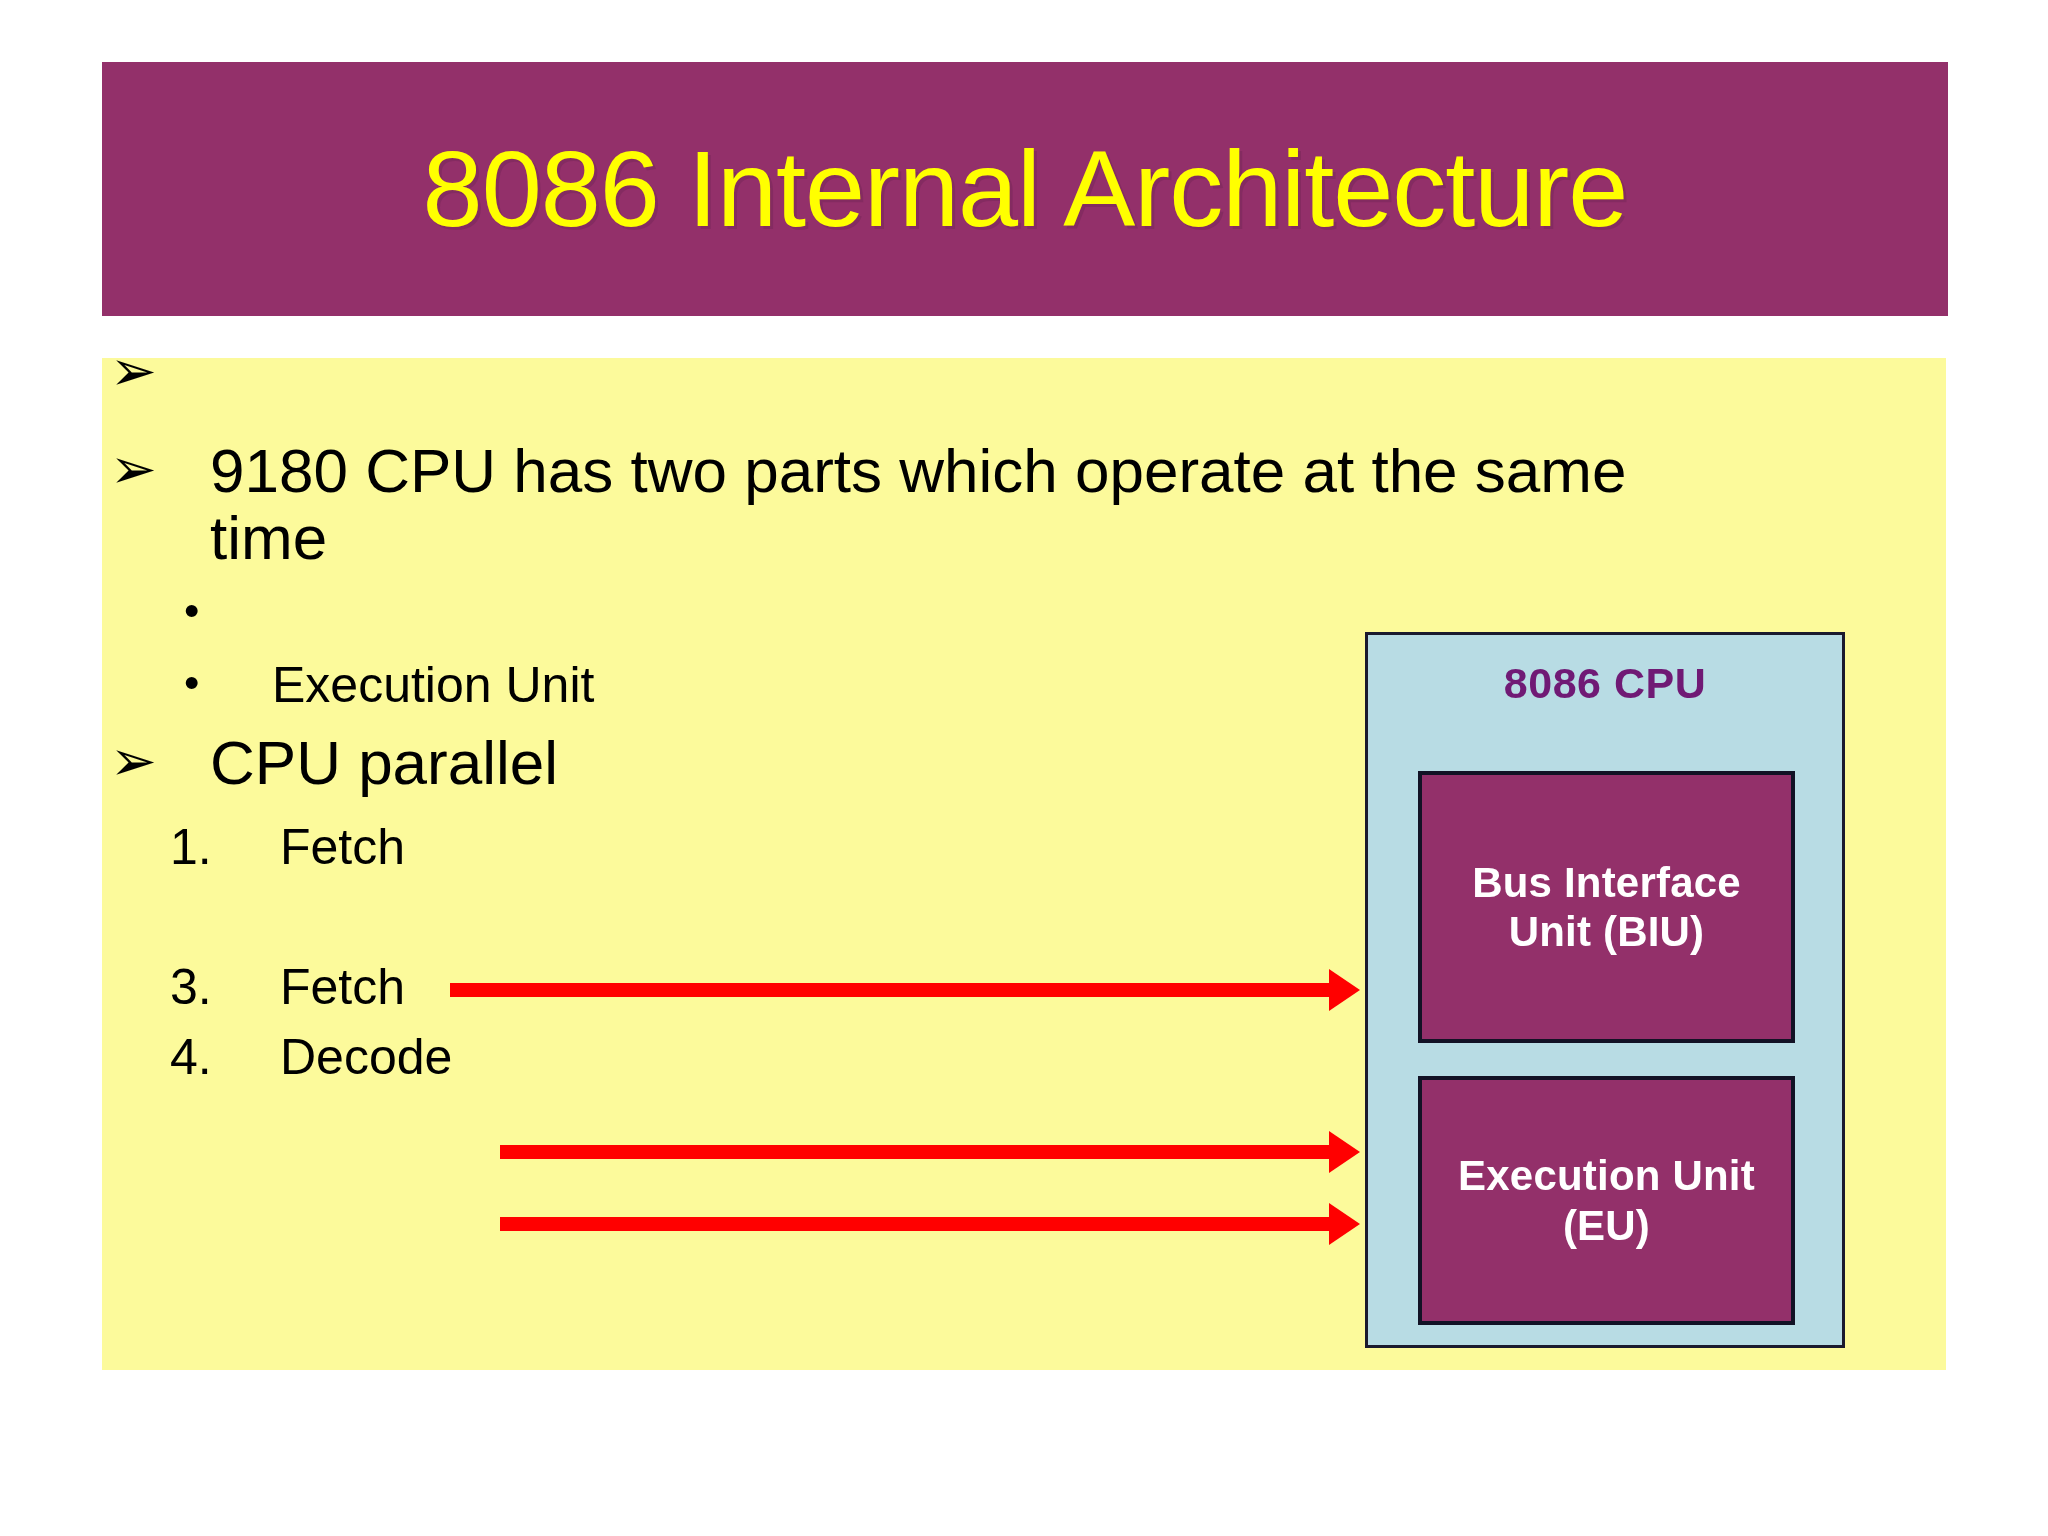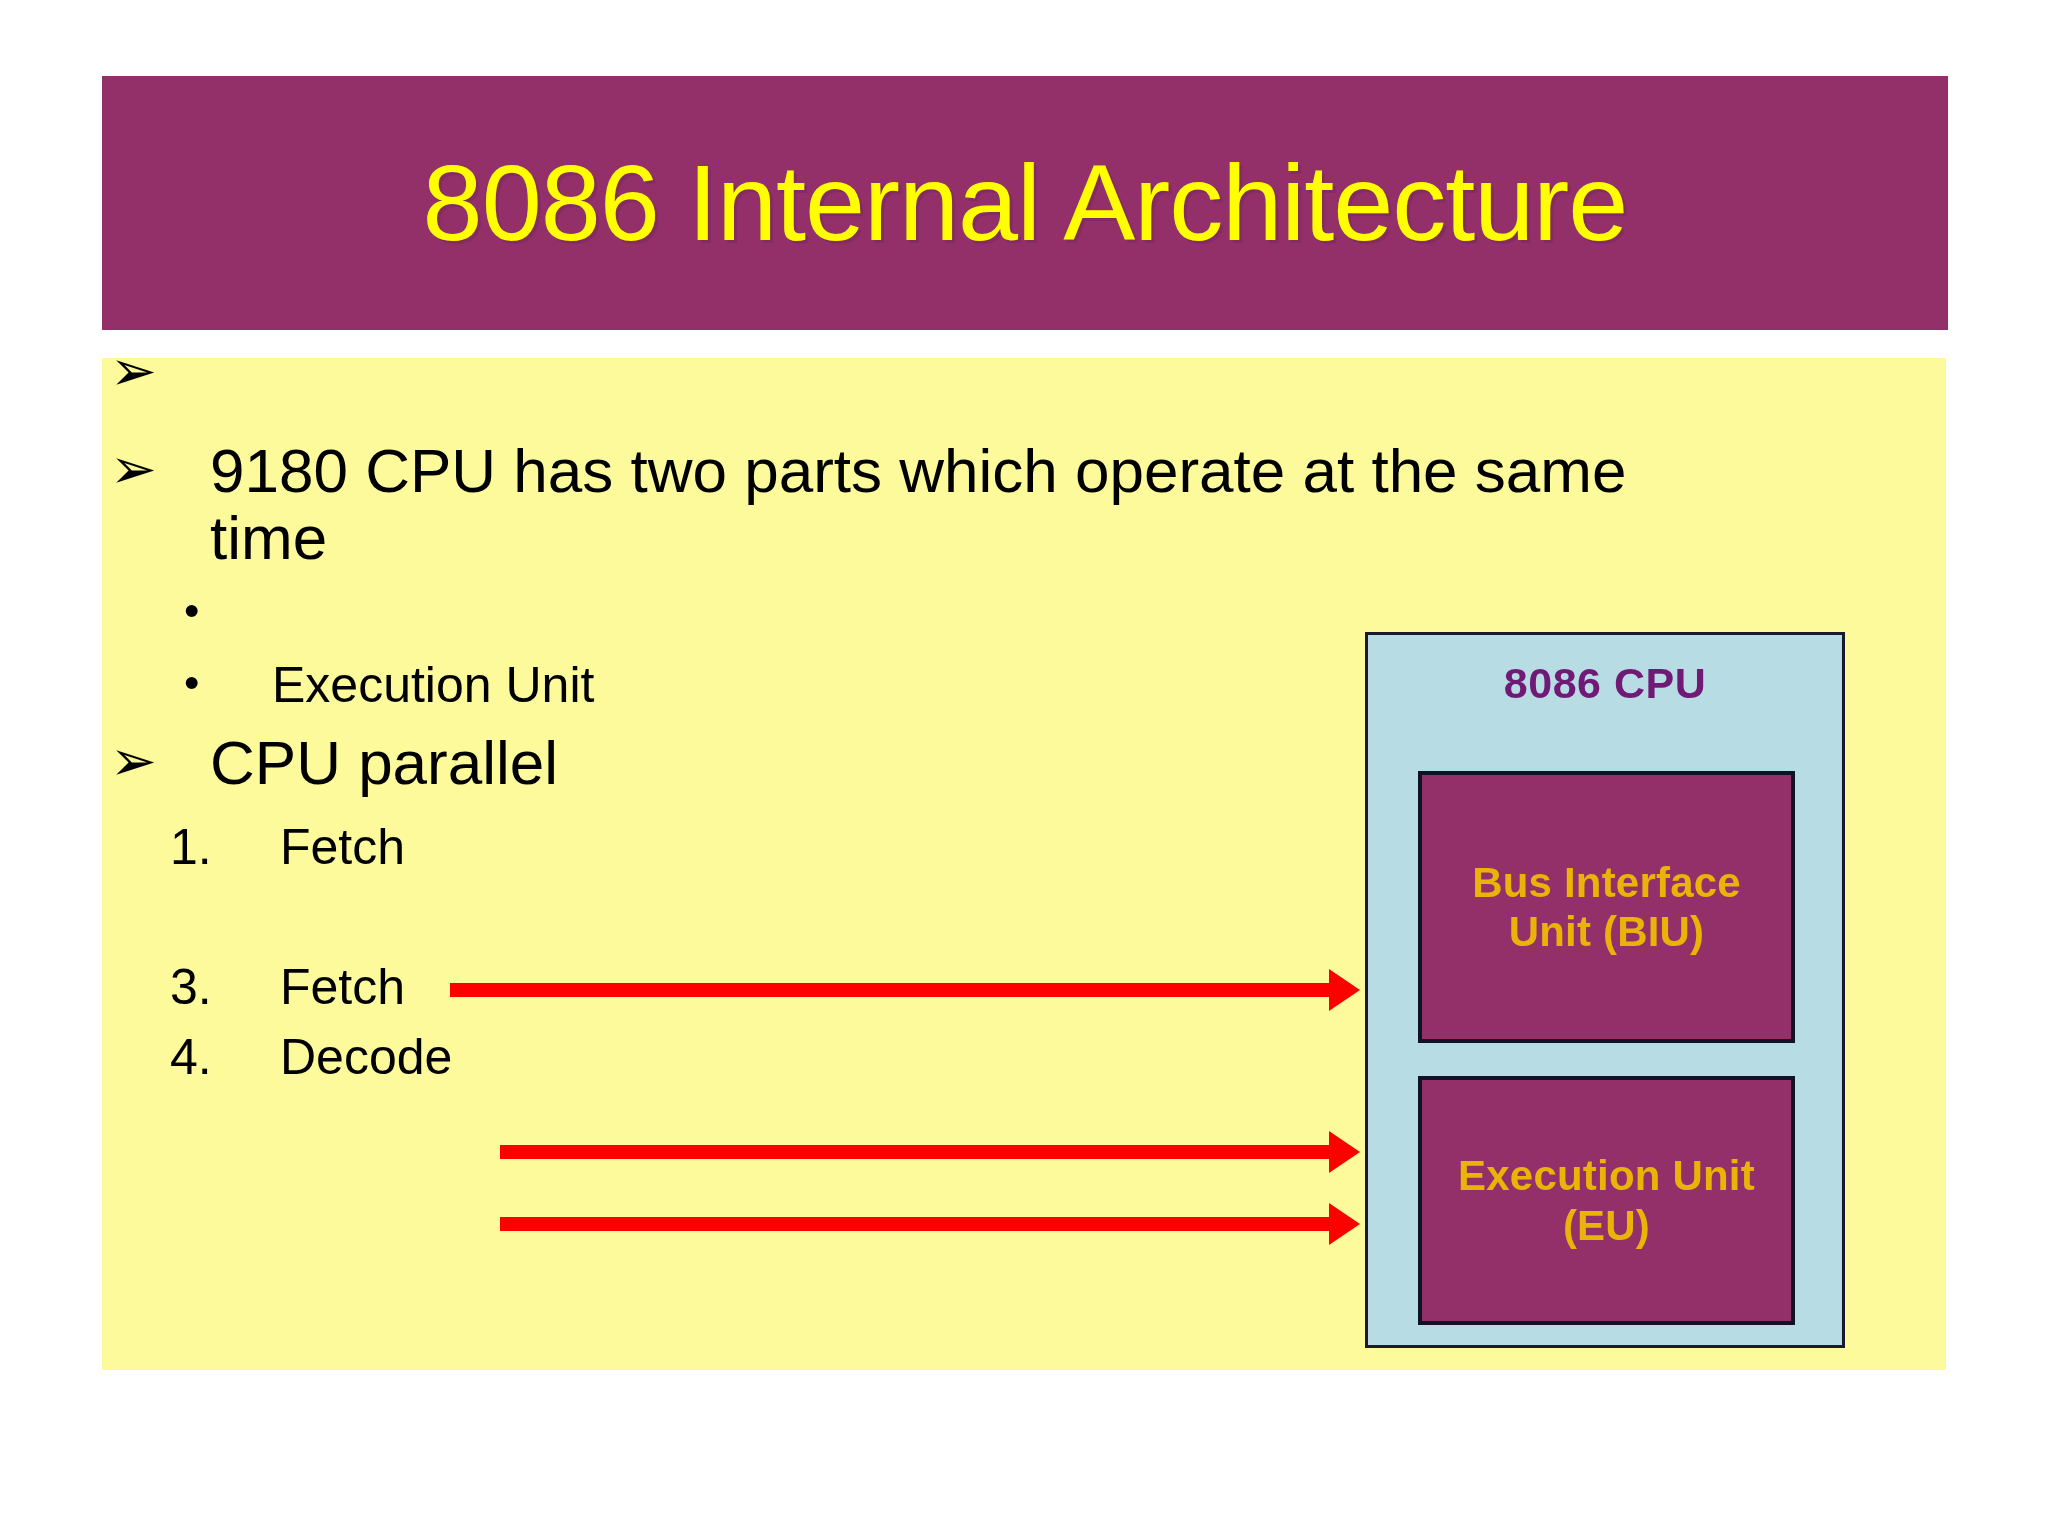--- a/index.html
+++ b/index.html
@@ -29,21 +29,20 @@
     position: absolute;
     left: 102px;
     top: 62px;
     width: 1846px;
     height: 254px;
     background: #93306A;
     box-sizing: border-box;
     display: flex;
     align-items: center;
     justify-content: center;
-    margin-top: 14px;
   }
   #title-text {
     color: #FFFF00;
     font-family: "Liberation Sans", sans-serif;
     font-size: 108px;
     font-weight: 400;
     letter-spacing: -1px;
     line-height: 1;
     white-space: nowrap;
     text-shadow: 3px 3px 0 rgba(120,40,90,0.55);
@@ -148,21 +147,21 @@
     border: 4px solid #121225;
     box-sizing: border-box;
     display: flex;
     align-items: center;
     justify-content: center;
     text-align: center;
   }
   #biu-box { top: 136px; height: 272px; }
   #eu-box  { top: 441px; height: 249px; }
   .unit-label {
-    color: #eab308;
+    color: #ffffff;
     font-size: 42px;
     font-weight: bold;
     line-height: 1.17;
     letter-spacing: 0.2px;
   }
 
   
   .arrow {
     position: absolute;
     height: 14px;

